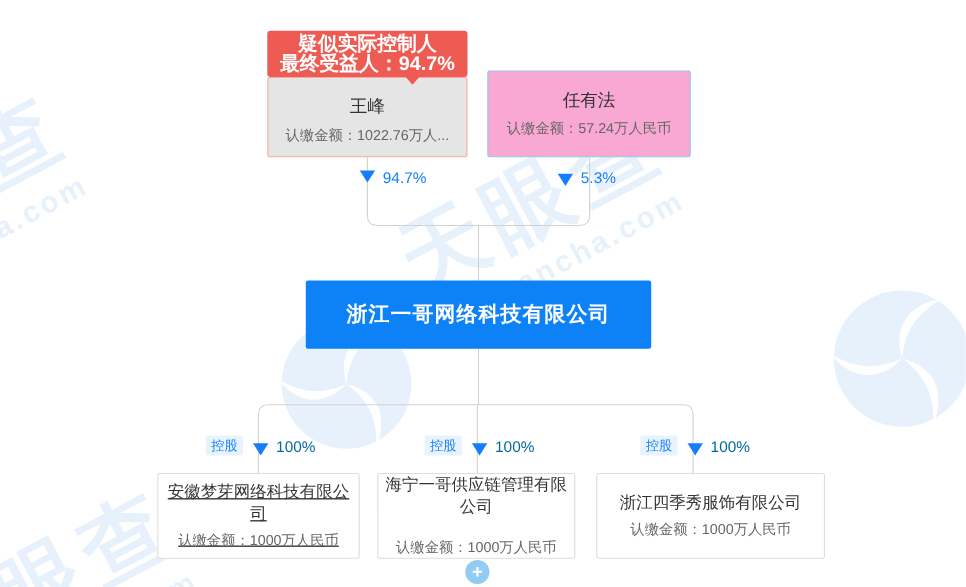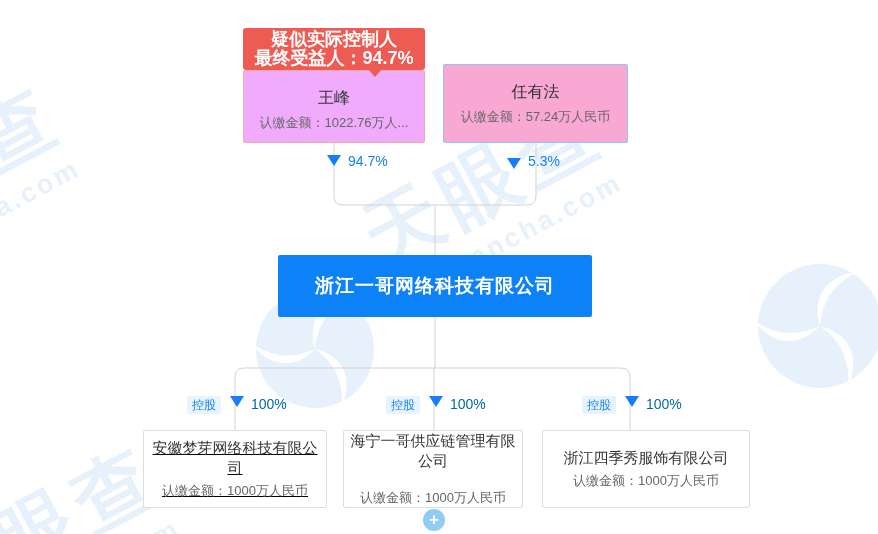--- a/index.html
+++ b/index.html
@@ -39,21 +39,21 @@
     width: 0; height: 0;
     border-left: 7px solid transparent;
     border-right: 7px solid transparent;
     border-top: 11px solid #157efb;
   }
   .top-share { position: absolute; z-index: 3; display: flex; align-items: flex-start; }
   .top-share .share-label { font-size: 14px; color: #157efb; margin-left: 7px; margin-top: -2px; }
   .ts1 { left: 327px; top: 155px; }
   .ts2 { left: 507px; top: 155px; align-items: flex-end; }
 
-  .bottom-share { position: absolute; z-index: 3; display: flex; align-items: flex-start; }
+  .bottom-share { position: absolute; z-index: 3; display: flex; align-items: flex-end; }
   .bs1 { left: 187px; top: 396px; }
   .bs2 { left: 386px; top: 396px; }
   .bs3 { left: 582px; top: 396px; }
   .hold-tag {
     background: #e8f4fd; color: #157efb;
     font-size: 12px; line-height: 18px;
     padding: 0 5px; border-radius: 2px;
     margin-right: 9px;
   }
   .bottom-share .share-label { font-size: 14px; color: #0369a1; margin-left: 7px; }
@@ -70,21 +70,21 @@
   }
   .badge-notch {
     position: absolute; left: 368px; top: 69px; z-index: 5;
     width: 0; height: 0;
     border-left: 7px solid transparent;
     border-right: 7px solid transparent;
     border-top: 8px solid #ee5b52;
   }
   .shareholder-box {
     display: flex; flex-direction: column; justify-content: center; align-items: center;
-    text-align: center; background: #f0abfc; border-radius: 2px;
+    text-align: center; background: #e5e5e5; border-radius: 2px;
   }
   .sh1 { left: 243px; top: 70px; width: 182px; height: 73px; border: 1px solid #f5aaa4; padding-top: 6px; }
   .sh2 { left: 443px; top: 64px; width: 185px; height: 79px; border: 1px solid #8fc7ef; background: #f9a8d4; }
   .sh-name { font-size: 16px; color: #333333; line-height: 22px; }
   .sh-amount { font-size: 13px; color: #666666; line-height: 19px; margin-top: 4px; white-space: nowrap; }
 
   .main-company {
     left: 278px; top: 255px; width: 314px; height: 62px;
     background: #0d82f7; border-radius: 2px;
     display: flex; align-items: center; justify-content: center;

